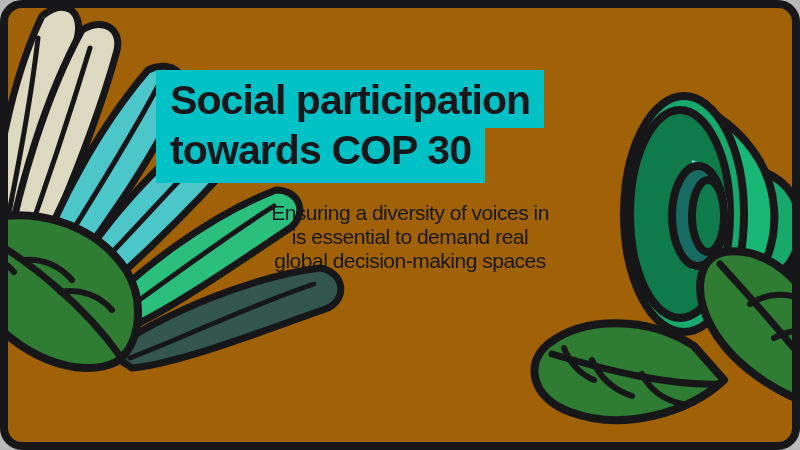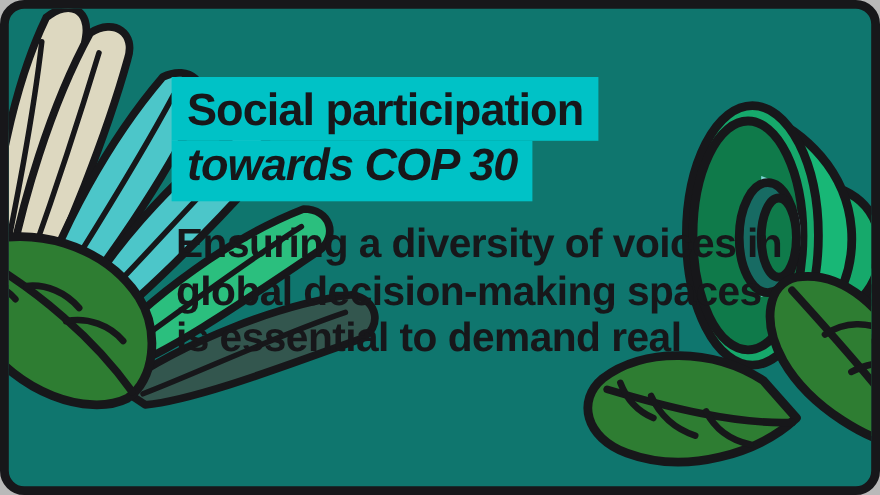--- a/index.html
+++ b/index.html
@@ -3,24 +3,25 @@
 <meta charset="utf-8">
 <style>
   html,body{margin:0;padding:0;background:#b9b9b9;}
   body{width:800px;height:450px;overflow:hidden;
        font-family:"Liberation Sans","DejaVu Sans",sans-serif;}
 
   .card{
     position:relative;
     width:800px;height:450px;
     box-sizing:border-box;
-    background:#0f766e;
+    background:#a16207;
     border:8px solid #17171a;
     border-radius:22px;
     overflow:hidden;
+    text-align:center;
   }
 
   
   .art{position:absolute;top:0;left:0;width:800px;height:450px;pointer-events:none;}
   .art svg{display:block;}
 
   
   .content{
     position:absolute;
     left:148px; top:62px;
@@ -38,29 +39,29 @@
     font-size:41px;
     line-height:1.02;
     font-weight:bold;
     letter-spacing:-0.9px;
     padding:8px 14px 6px 14px;
     margin:0;
     white-space:nowrap;
   }
   .headline .hl-line.l1{padding-top:10px;}
   .headline .hl-line.l2{padding-top:2px;padding-bottom:2px;}
-  .headline .hl-line.l3{padding-top:2px;padding-bottom:11px;font-style:italic;}
+  .headline .hl-line.l3{padding-top:2px;padding-bottom:11px;}
 
   .body-copy{
     margin:18px 0 0 4px;
     color:#17171a;
-    font-size:37px;
+    font-size:21px;
     line-height:1.16;
     letter-spacing:-0.5px;
-    font-weight:bold;
+    font-weight:normal;
     max-width:500px;
   }
   .body-copy .bc-line{display:block;white-space:nowrap;}
 </style>
 </head>
 <body>
 
 <div class="card">
 
   <div class="art">
@@ -133,19 +134,19 @@
 
   <div class="content">
 
     <h1 class="headline">
       <span class="hl-line l1">Social participation</span>
       <span class="hl-line l3">towards COP 30</span>
     </h1>
 
     <p class="body-copy">
       <span class="bc-line">Ensuring a diversity of voices in</span>
+      <span class="bc-line">is essential to demand real</span>
       <span class="bc-line">global decision-making spaces</span>
-      <span class="bc-line">is essential to demand real</span>
     </p>
 
   </div>
 
 </div>
 
 </body></html>

